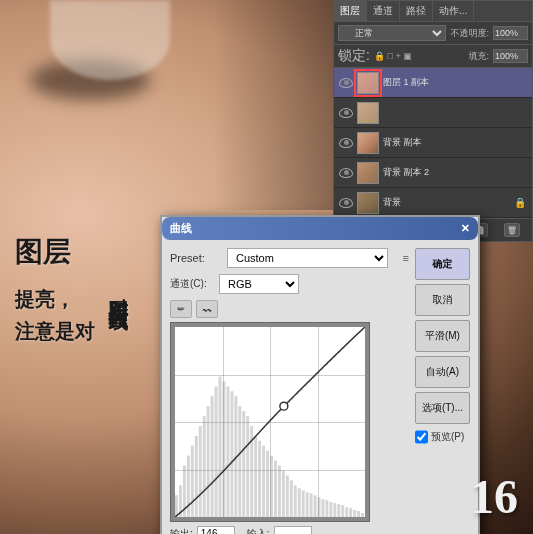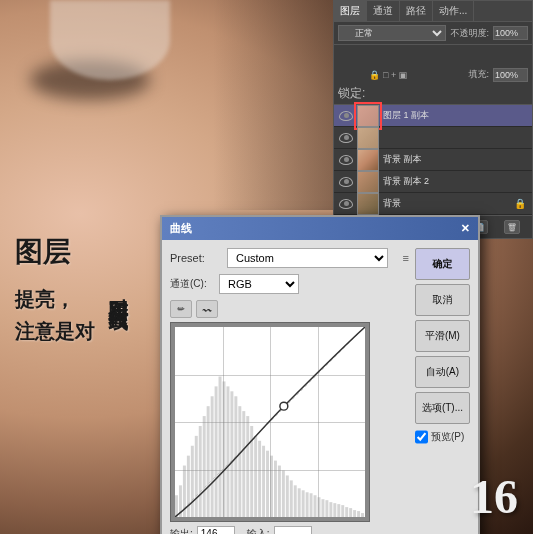--- a/index.html
+++ b/index.html
@@ -91,21 +91,21 @@
 
     .layers-row {
       display: flex;
       align-items: center;
       padding: 3px 5px;
       border-bottom: 1px solid #2a2a2a;
       gap: 4px;
       font-size: 9px;
       color: #ccc;
       cursor: pointer;
-      height: 22px;
+      height: 30px;
     }
 
     .layers-row.selected {
       background: #5a5a8a;
     }
 
     .layer-thumb {
       width: 22px; height: 22px;
       background: #666;
       border: 1px solid #888;
@@ -167,20 +167,21 @@
 
     .curves-title {
       background: linear-gradient(to right, #6080c0, #4060a0);
       color: white;
       font-size: 11px;
       padding: 4px 8px;
       font-weight: bold;
       display: flex;
       justify-content: space-between;
       align-items: center;
+      border-radius: 8px;
     }
 
     .curves-body {
       padding: 8px;
       display: flex;
       gap: 6px;
     }
 
     .curves-main {
       flex: 1;
@@ -416,21 +417,21 @@
   </div>
 
   <div style="display:flex;align-items:center;padding:3px 4px;gap:4px;background:#3c3c3c;border-bottom:1px solid #555;">
     <select class="layers-select" style="width:70px;">
       <option>正常</option>
     </select>
     <span style="font-size:9px;color:#bbb;">不透明度:</span>
     <input type="text" value="100%" style="width: 35px; font-size: 9px; background: rgb(85, 85, 85); color: rgb(221, 221, 221); border: 1px solid rgb(102, 102, 102); padding: 1px;">
   </div>
   <div style="display:flex;align-items:center;padding:2px 4px;gap:4px;background:#3c3c3c;border-bottom:1px solid #555;">
-    <span style="font-size:12px;color:#bbb;margin-top:38px;">锁定:</span>
+    <span style="font-size:14px;color:#bbb;">锁定:</span>
     <span style="font-size:9px;color:#aaa;">🔒 □ + ▣</span>
     <span style="font-size:9px;color:#bbb;margin-left:auto;">填充:</span>
     <input type="text" value="100%" style="width: 35px; font-size: 9px; background: rgb(85, 85, 85); color: rgb(221, 221, 221); border: 1px solid rgb(102, 102, 102); padding: 1px;">
   </div>
 
   <div class="layers-row selected">
     <div class="eye-icon">
         <div class="eye-pupil"></div>
       </div>
     <div class="layer-thumb face-thumb highlighted"></div>

